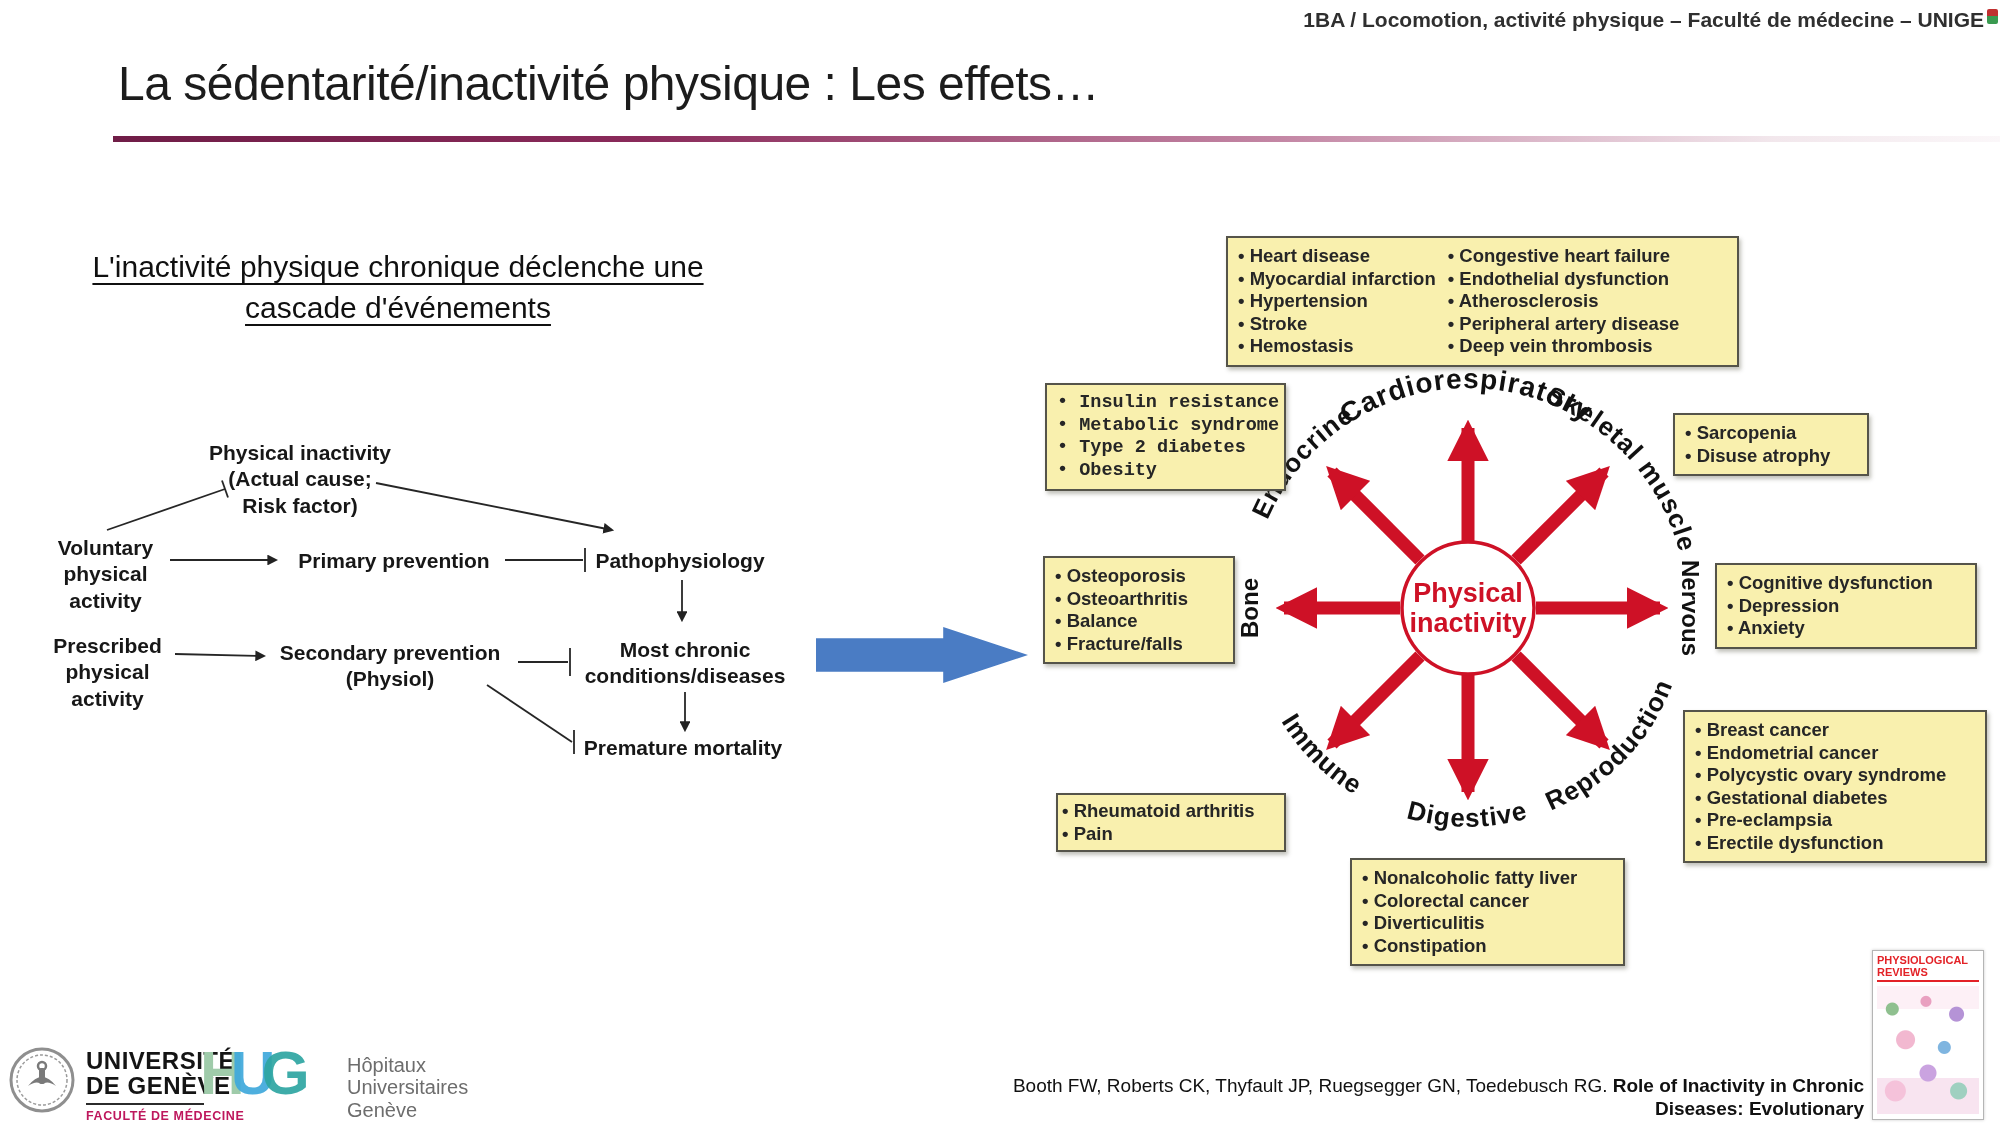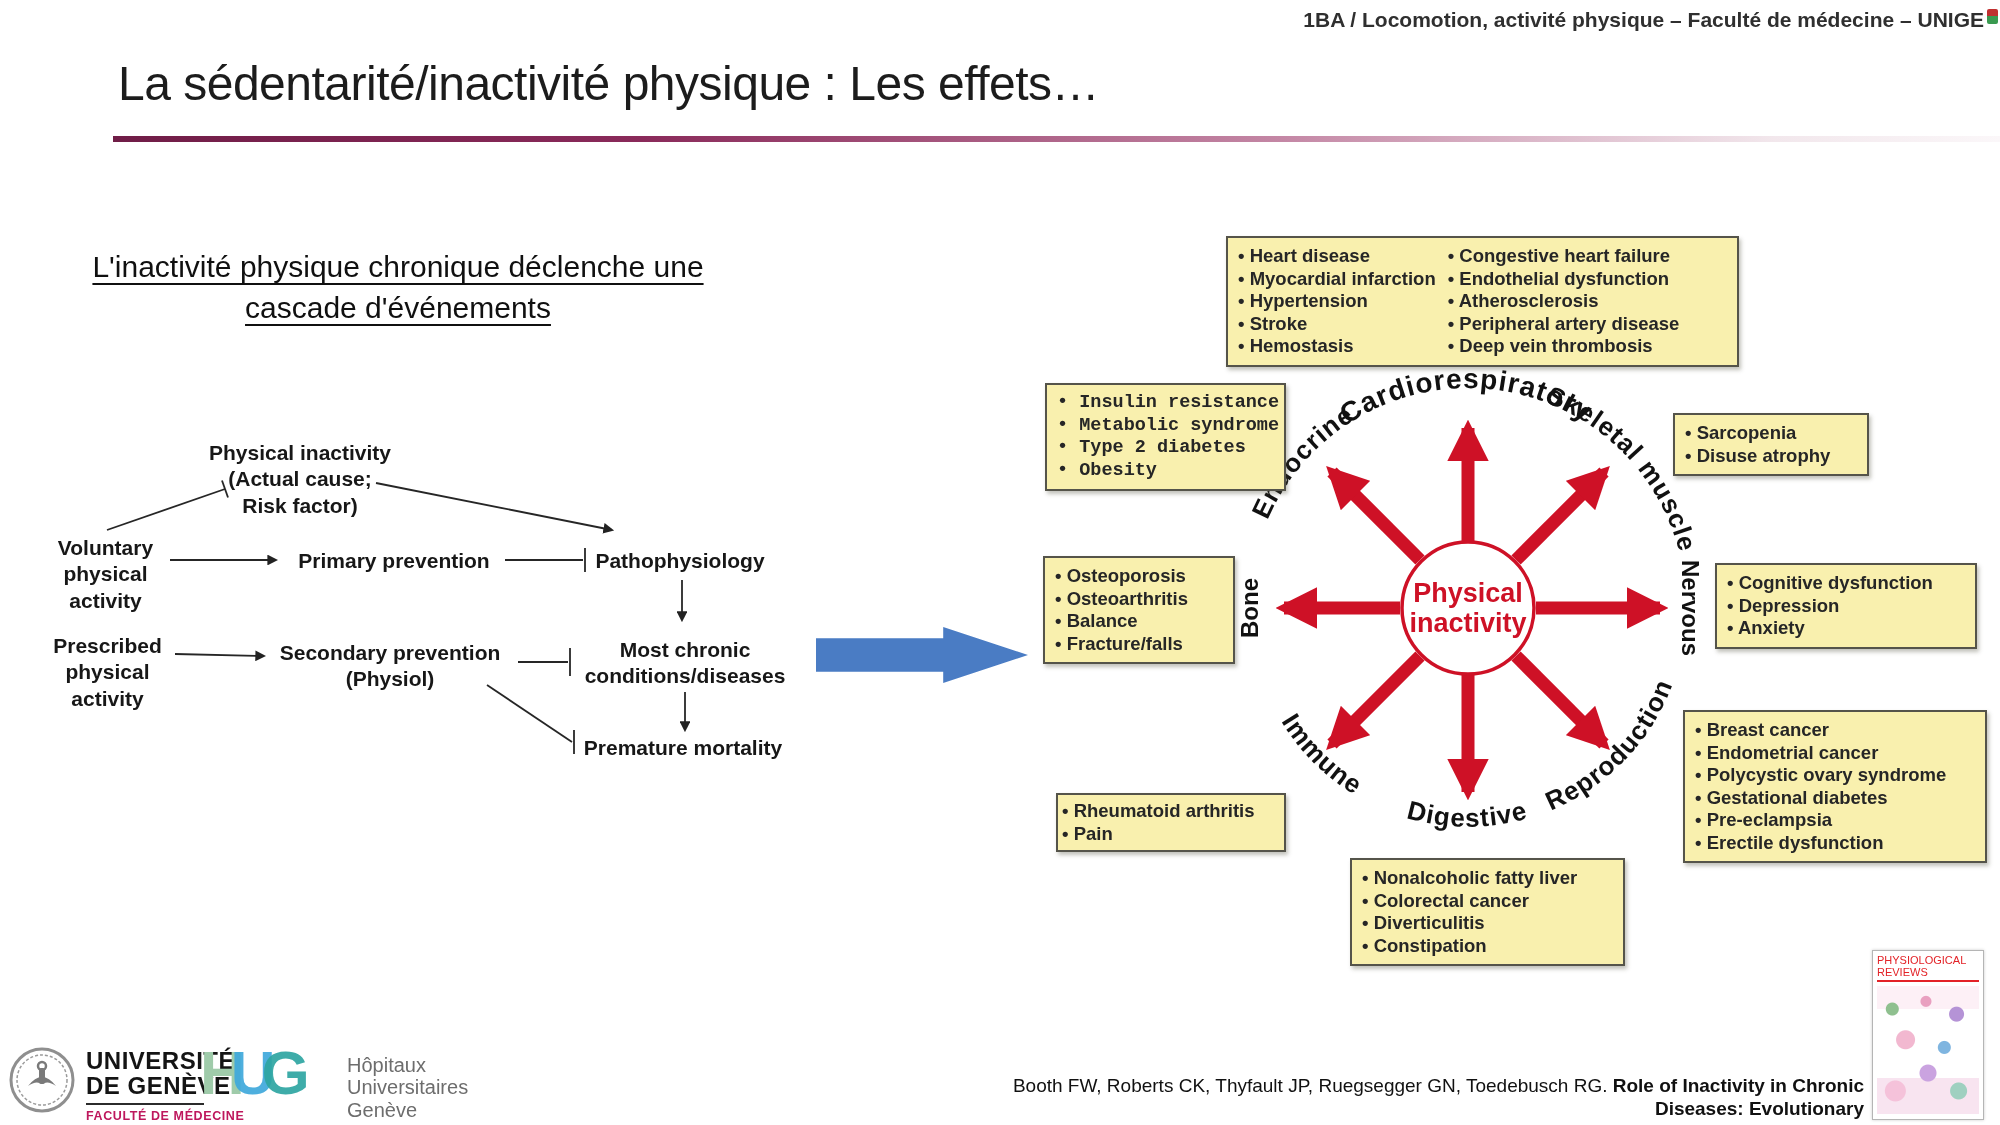--- a/index.html
+++ b/index.html
@@ -61,21 +61,21 @@
   .hug-g{color:#2ea6a2;margin-left:-14px;opacity:.92;}
   .hug-text{position:absolute;left:347px;top:1054px;font-size:20px;color:#6d6d6d;line-height:1.12;}
 
   
   .citation{position:absolute;right:136px;top:1074px;width:860px;text-align:right;font-size:19px;color:#111;line-height:1.22;}
   .citation b{font-weight:bold;}
 
   
   .journal{position:absolute;left:1872px;top:950px;width:112px;height:170px;background:#fff;
            border:1px solid #b5b5b5;box-shadow:0 0 3px rgba(0,0,0,.2);padding:4px;box-sizing:border-box;}
-  .journal .masthead{color:#e32227;font-weight:400;font-size:11px;line-height:1.05;border-bottom:2px solid #e32227;padding-bottom:2px;}
+  .journal .masthead{color:#e32227;font-weight:700;font-size:11px;line-height:1.05;border-bottom:2px solid #e32227;padding-bottom:2px;}
   .journal .art{margin-top:4px;height:128px;background:
       radial-gradient(circle at 15% 18%,#8fc08f 0 6px,transparent 7px),
       radial-gradient(circle at 48% 12%,#e9a0c0 0 5px,transparent 6px),
       radial-gradient(circle at 78% 22%,#b593d6 0 7px,transparent 8px),
       radial-gradient(circle at 28% 42%,#f2b8d0 0 9px,transparent 10px),
       radial-gradient(circle at 66% 48%,#7fb5e0 0 6px,transparent 7px),
       radial-gradient(circle at 50% 68%,#caa3e0 0 8px,transparent 9px),
       radial-gradient(circle at 18% 82%,#f5c2da 0 10px,transparent 11px),
       radial-gradient(circle at 80% 82%,#9fd0c0 0 8px,transparent 9px),
       linear-gradient(#fdf0f6 0 18%,#ffffff 18% 72%,#f8e4f0 72% 100%);}

